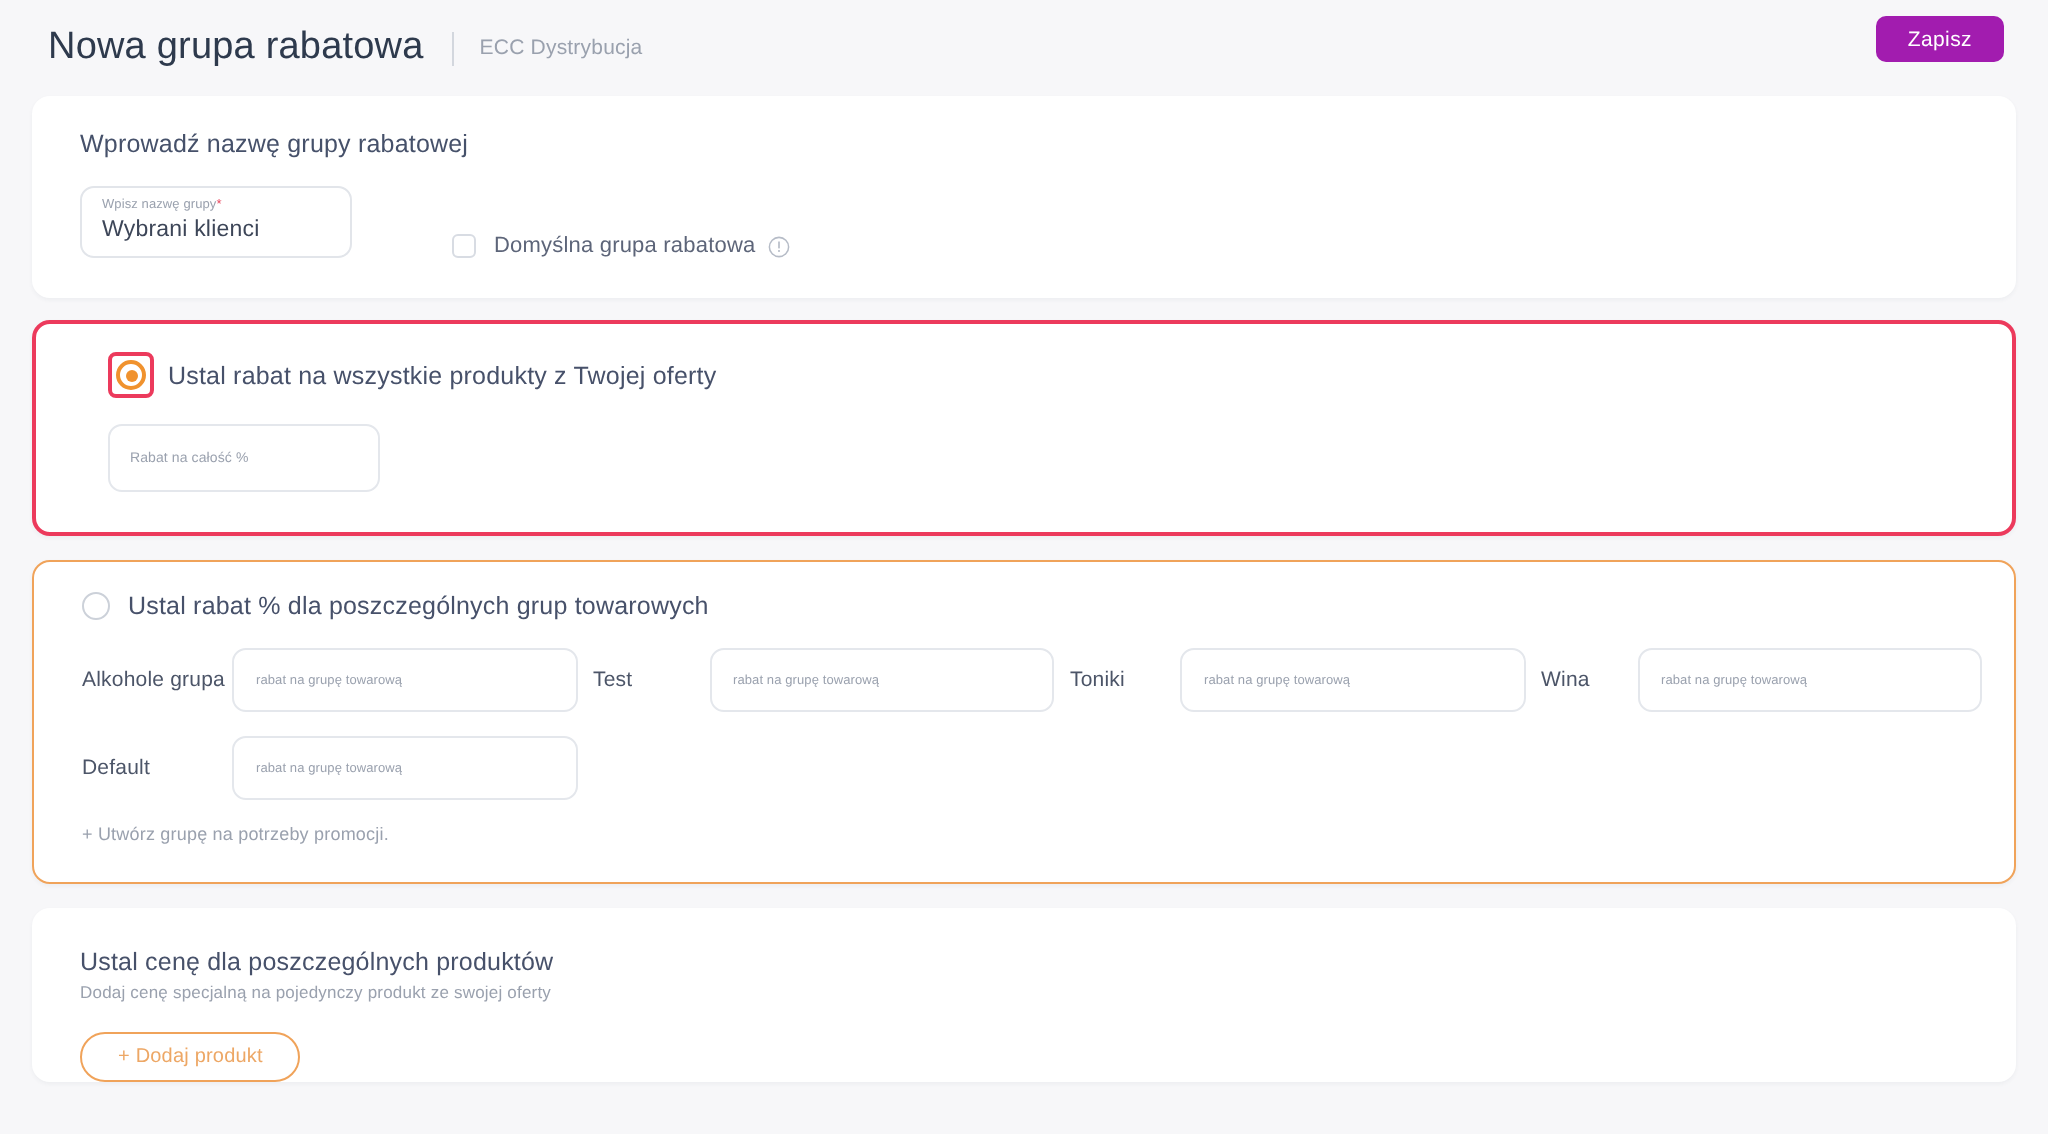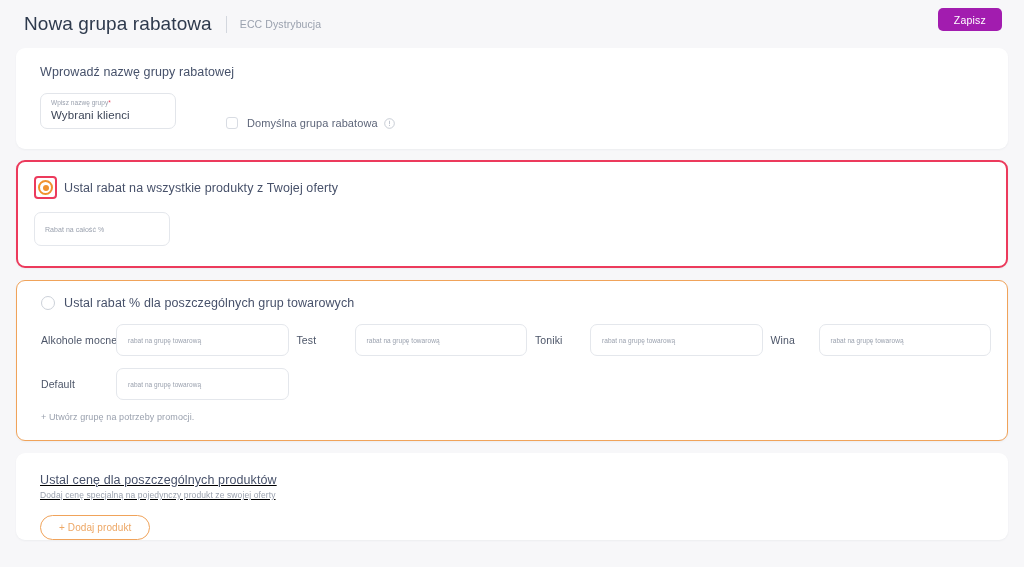--- a/index.html
+++ b/index.html
@@ -120,21 +120,21 @@
     margin-left: 6px;
     display: inline-flex;
     align-items: center;
     justify-content: center;
     cursor: pointer;
   }
 
   
   .card-all {
     border: 2px solid #ec3a5c;
-    padding: 14px 24px 20px 16px;
+    padding: 14px 24px 20px 36px;
     margin-bottom: 12px;
   }
   .radio-row { display: flex; align-items: center; margin-bottom: 13px; }
   .radio-error-box {
     border: 2px solid #ec3a5c;
     border-radius: 4px;
     padding: 2px;
     display: inline-flex;
     align-items: center;
     justify-content: center;
@@ -218,21 +218,21 @@
   .create-group-link {
     margin-top: 12px;
     font-size: 9px;
     color: #9aa1ae;
     letter-spacing: .1px;
     cursor: pointer;
     display: inline-block;
   }
 
   
-  .card-products { padding: 20px 24px 0 24px; margin-bottom: 0; text-decoration: underline; }
+  .card-products { padding: 20px 24px 0 24px; margin-bottom: 0; }
   .prod-title {
     font-size: 12.5px;
     color: #47516a;
     letter-spacing: .1px;
   }
   .prod-sub {
     font-size: 8.5px;
     color: #9aa1ae;
     margin-top: 3px;
     letter-spacing: .1px;
@@ -298,21 +298,21 @@
     </div>
   </div>
 
   <div class="card card-groups">
     <div class="radio-row">
       <span class="radio-plain"></span>
       <span class="radio-text">Ustal rabat % dla poszczególnych grup towarowych</span>
     </div>
 
     <div class="group-grid">
-      <div class="group-label">Alkohole mocne</div>
+      <div class="group-label">Alkohole grupa</div>
       <div class="group-field">
         <span class="ph">rabat na grupę towarową</span>
       </div>
 
       <div class="group-label">Test</div>
       <div class="group-field">
         <span class="ph">rabat na grupę towarową</span>
       </div>
 
       <div class="group-label">Toniki</div>

